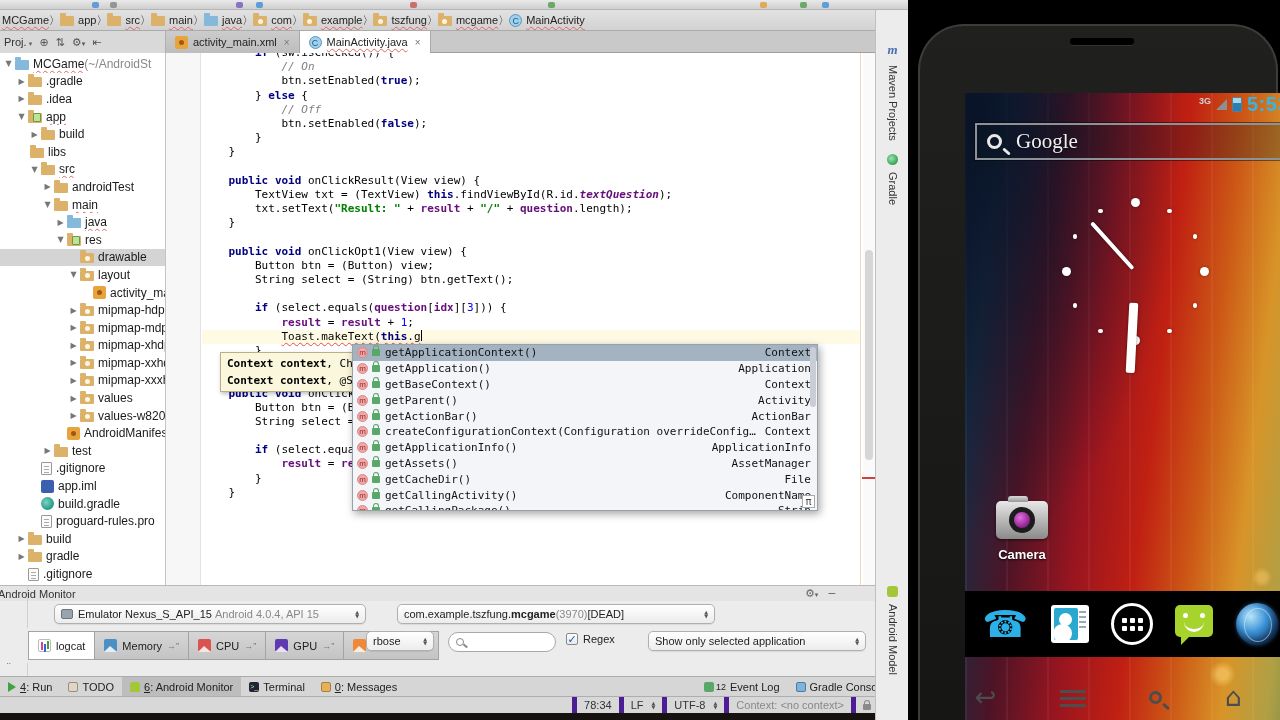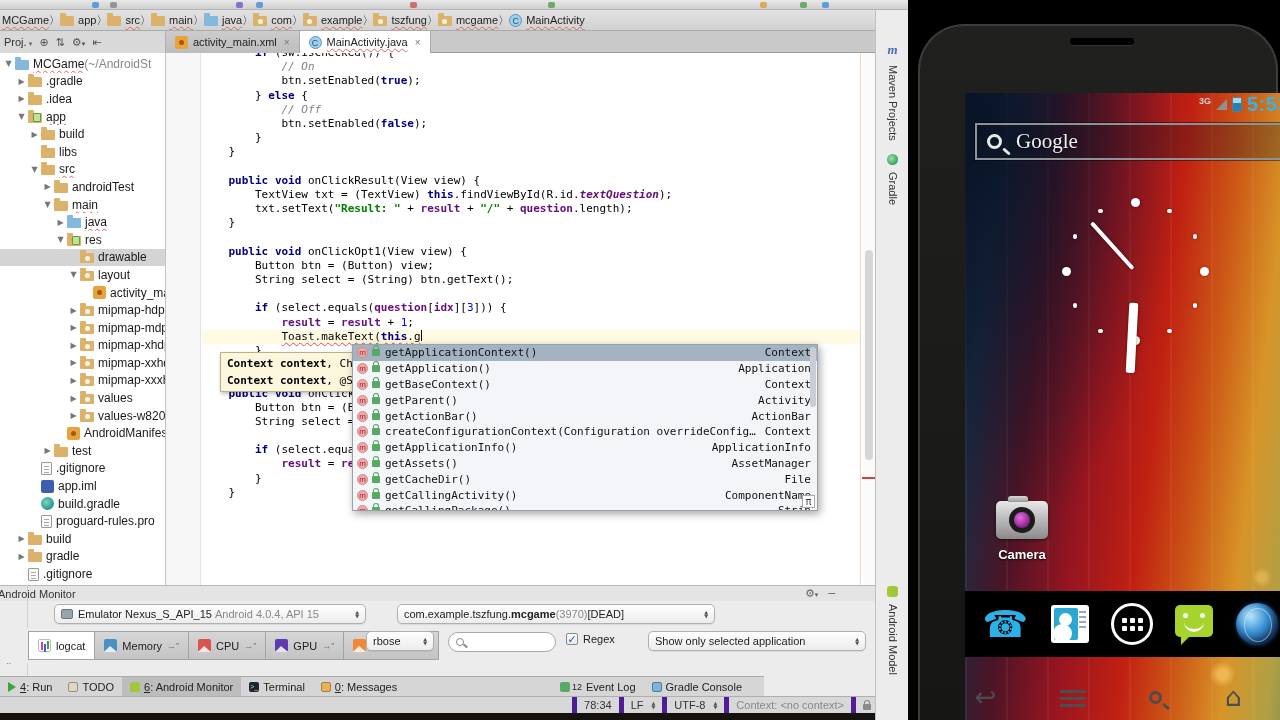--- a/index.html
+++ b/index.html
@@ -152,21 +152,21 @@
   #searchpill { position:absolute; left:448px; top:4px; width:108px; height:20px; background:#fff;
     border:1px solid #a8a8a8; border-radius:10px; display:flex; align-items:center; padding:0 7px; }
   .mag { width:8px; height:8px; border:1.5px solid #888; border-radius:50%; position:relative; }
   .mag::after { content:""; position:absolute; left:6px; top:6px; width:5px; height:1.5px; background:#888; transform:rotate(40deg); }
   #regex { position:absolute; left:566px; top:5px; display:flex; align-items:center; gap:5px; font-size:11px; color:#222; }
   .cb { width:12px; height:12px; background:linear-gradient(#fdfdfd,#e8e8e8); border:1px solid #8a8a8a; border-radius:2px;
     color:#1a56b0; font-size:11px; line-height:11px; text-align:center; font-weight:bold; }
   .showdd { left:648px; width:218px; }
 
   
-  #toolbar2 { position:absolute; left:0; top:676px; width:764px; height:20px; background:#d6d6d6;
+  #toolbar2 { position:absolute; left:0; top:676px; width:908px; height:20px; background:#d6d6d6;
     border-top:1px solid #ababab; display:flex; align-items:flex-start; font-size:11px; color:#222; }
   .twb { display:flex; align-items:center; gap:4px; padding:0 8px; height:20px; }
   .twb.active { background:#bdbdbd; }
   .twb u { text-decoration:underline; }
   .bic { width:10px; height:10px; flex:none; }
   .bic-run { width:0; height:0; border-left:8px solid #3fa33f; border-top:5px solid transparent; border-bottom:5px solid transparent; }
   .bic-todo { background:#e0d6c8; border:1px solid #9a8f7a; border-radius:2px; }
   .bic-and { background:#a4c639; border-radius:3px 3px 1px 1px; }
   .bic-term { background:#223; border-radius:2px; color:#9f9; font-size:7px; line-height:9px; text-align:center; }
   .bic-msg { background:#e8b05a; border:1px solid #a8803a; border-radius:2px; }
@@ -356,21 +356,21 @@
         <div class="trow" style="padding-left: 15px;">
           <span class="arr g">▼</span>
           <span class="ic ic-app"></span>
           <span class="lbl wavy">app</span>
         </div>
         <div class="trow" style="padding-left: 28px;">
           <span class="arr g">▶</span>
           <span class="ic ic-folder"></span>
           <span class="lbl">build</span>
         </div>
-        <div class="trow" style="padding-left: 28px;">
+        <div class="trow" style="padding-left: 17px;">
           <span class="arr g"></span>
           <span class="ic ic-folder"></span>
           <span class="lbl">libs</span>
         </div>
         <div class="trow" style="padding-left: 28px;">
           <span class="arr g">▼</span>
           <span class="ic ic-folder"></span>
           <span class="lbl wavy">src</span>
         </div>
         <div class="trow" style="padding-left: 41px;">

